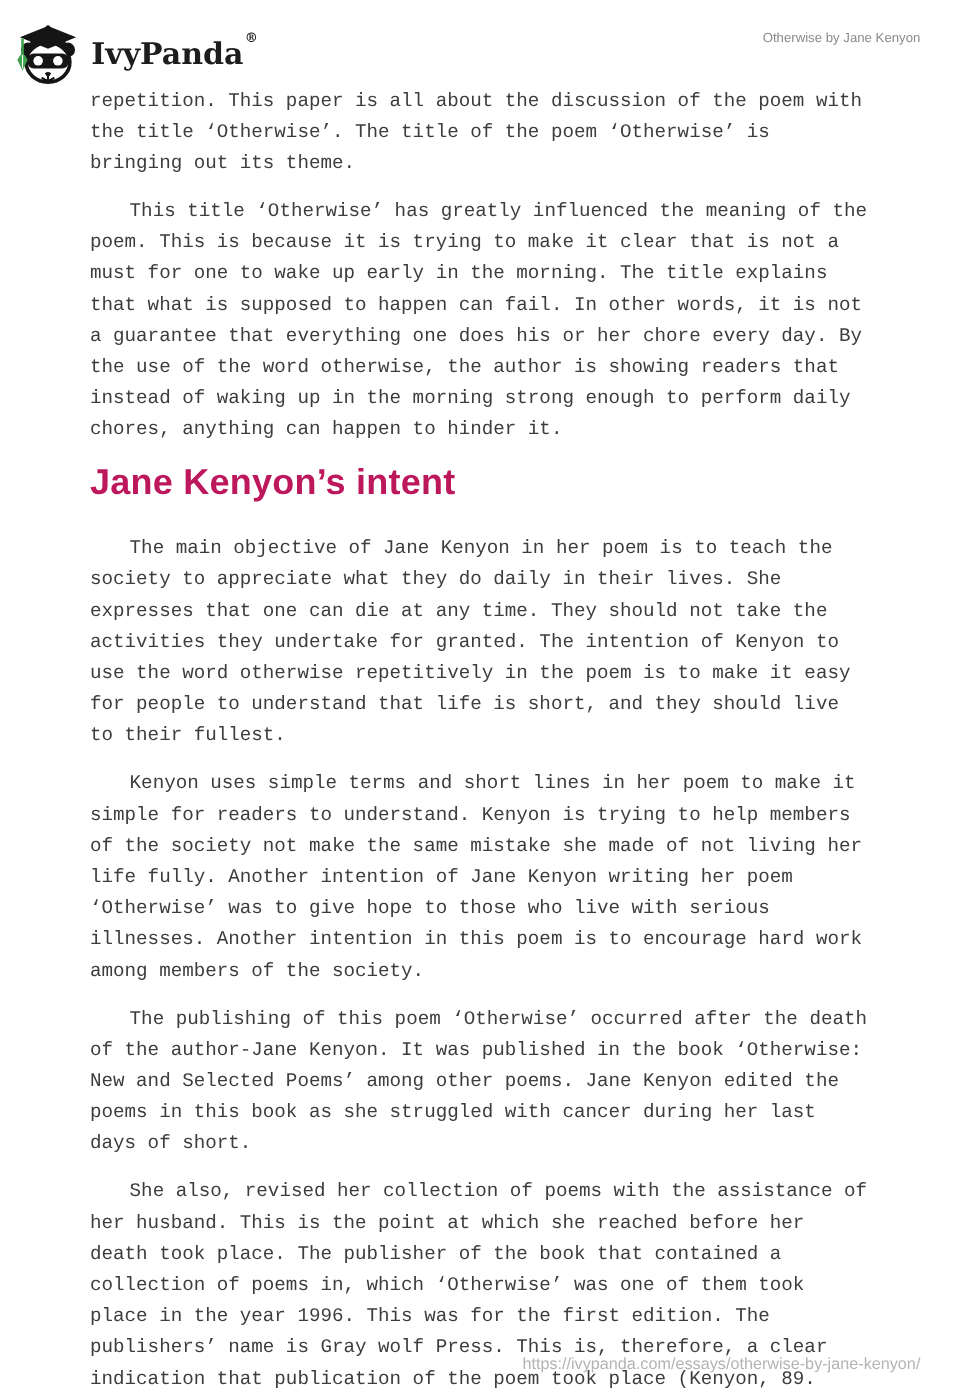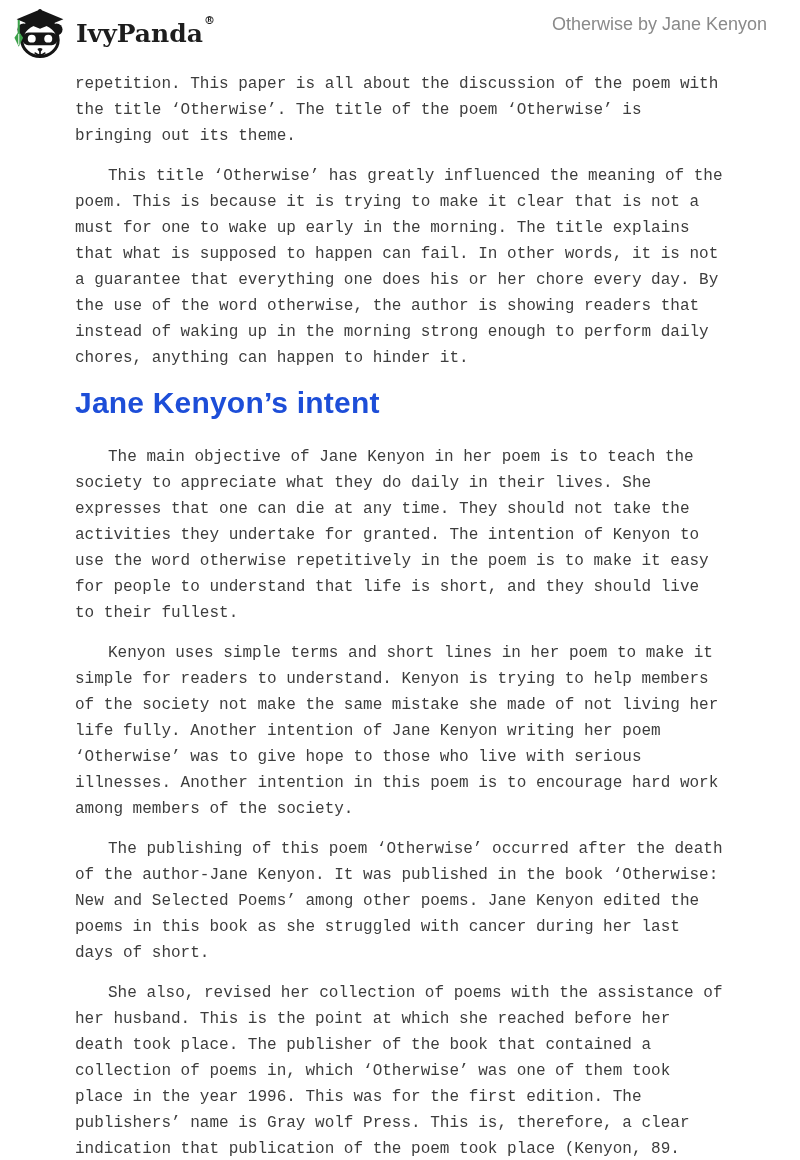--- a/index.html
+++ b/index.html
@@ -12,21 +12,21 @@
     width: 800px;
     height: 1160px;
     background: #ffffff;
     overflow: hidden;
     font-family: "Liberation Sans", sans-serif;
   }
 
   
   .header {
     position: absolute;
-    top: 0; left: 0; right: 0;
+    top: 12px; left: 0; right: 0;
     height: 60px;
   }
   .brand-block {
     position: absolute;
     top: 7px;
     left: 14px;
     display: flex;
     align-items: center;
     gap: 10px;
   }
@@ -46,21 +46,21 @@
     color: #1d1d1d;
     vertical-align: top;
     position: relative;
     top: -7px;
     left: 1px;
   }
   .doc-title {
     position: absolute;
     top: 14px;
     right: 33px;
-    font-size: 18px;
+    font-size: 11px;
     color: #8a8a8a;
     line-height: 1.2;
   }
 
   
   .article {
     position: absolute;
     top: 0;
     left: 75px;
     width: 650px;
@@ -72,21 +72,21 @@
   .article p {
     margin: 0 0 14px 0;
     text-align: left;
     font-family: Liberation Mono, monospace;
   }
   .article p.indent { text-indent: 33px; }
   .article h2 {
     font-size: 30px;
     line-height: 35px;
     font-weight: 700;
-    color: #1d4ed8;
+    color: #be185d;
     margin: 12px 0 24px 0;
     letter-spacing: 0.2px;
   }
 
   
   .footer-url {
     position: absolute;
     top: 1129px;
     right: 33px;
     font-size: 13.5px;
@@ -137,14 +137,15 @@
     <p class="indent">This title ‘Otherwise’ has greatly influenced the meaning of the poem. This is because it is trying to make it clear that is not a must for one to wake up early in the morning. The title explains that what is supposed to happen can fail. In other words, it is not a guarantee that everything one does his or her chore every day. By the use of the word otherwise, the author is showing readers that instead of waking up in the morning strong enough to perform daily chores, anything can happen to hinder it.</p>
 
     <h2>Jane Kenyon’s intent</h2>
     <p class="indent">The main objective of Jane Kenyon in her poem is to teach the society to appreciate what they do daily in their lives. She expresses that one can die at any time. They should not take the activities they undertake for granted. The intention of Kenyon to use the word otherwise repetitively in the poem is to make it easy for people to understand that life is short, and they should live to their fullest.</p>
     <p class="indent">Kenyon uses simple terms and short lines in her poem to make it simple for readers to understand. Kenyon is trying to help members of the society not make the same mistake she made of not living her life fully. Another intention of Jane Kenyon writing her poem ‘Otherwise’ was to give hope to those who live with serious illnesses. Another intention in this poem is to encourage hard work among members of the society.</p>
 
     <p class="indent">The publishing of this poem ‘Otherwise’ occurred after the death of the author-Jane Kenyon. It was published in the book ‘Otherwise: New and Selected Poems’ among other poems. Jane Kenyon edited the poems in this book as she struggled with cancer during her last days of short.</p>
     <p class="indent">She also, revised her collection of poems with the assistance of her husband. This is the point at which she reached before her death took place. The publisher of the book that contained a collection of poems in, which ‘Otherwise’ was one of them took place in the year 1996. This was for the first edition. The publishers’ name is Gray wolf Press. This is, therefore, a clear indication that publication of the poem took place (Kenyon, 89. 1993).</p>
   </div>
 
+  <div class="footer-url">https://ivypanda.com/essays/otherwise-by-jane-kenyon/</div>
 
 </div>
 
 </body></html>

